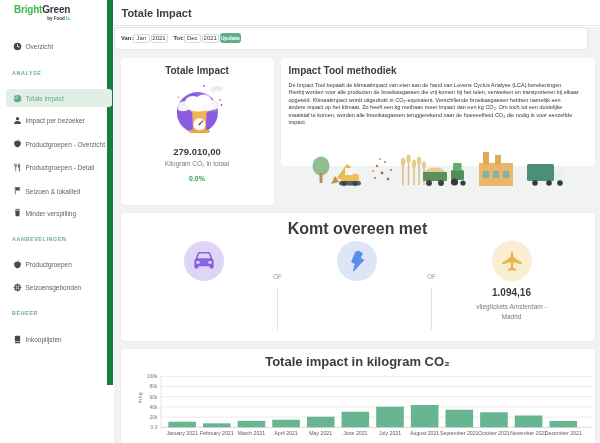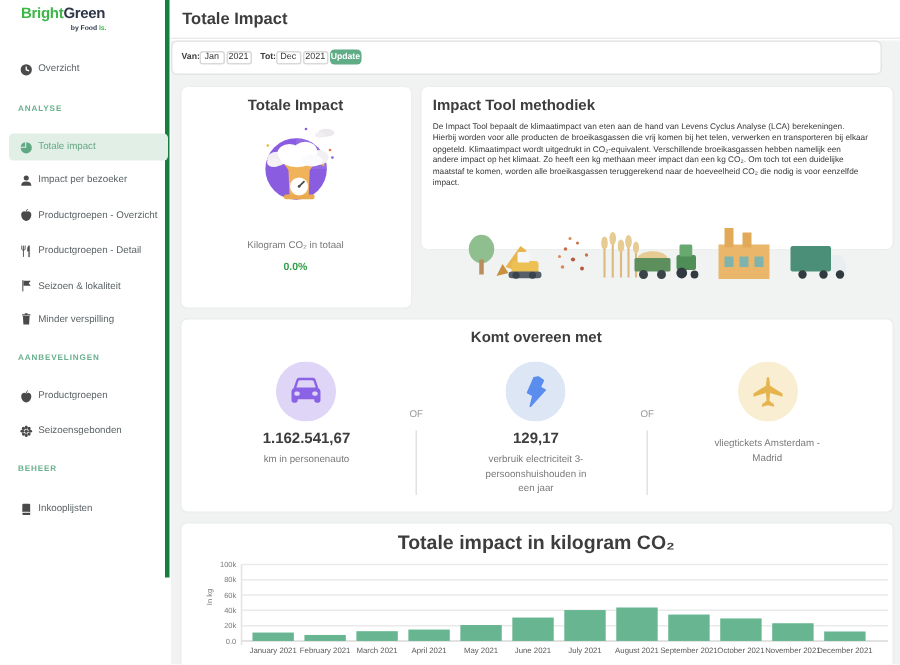--- a/index.html
+++ b/index.html
@@ -2,21 +2,21 @@
 <html><head>
 <meta charset="utf-8">
 <style>
   * { margin:0; padding:0; box-sizing:border-box; }
   html,body { width:600px; height:443px; overflow:hidden; background:#fff;
     font-family:"Liberation Sans", sans-serif; }
   .abs { position:absolute; }
   #page { position:relative; width:600px; height:443px; }
   
   #sidebar { left:0; top:0; width:113px; height:385px; background:#fff;
-    border-right:3px solid #15803d; z-index:5; }
+    border-right:6px solid #15803d; z-index:5; }
   .logo { position:absolute; left:14px; top:4px; font-weight:bold; font-size:10px; letter-spacing:-0.2px;}
   .logo .g1 { color:#3db848; }
   .logo .g2 { color:#2e3748; }
   .logo-sub { position:absolute; left:0; top:15.5px; width:71px; text-align:right;
     font-size:4.5px; color:#2e3748; font-weight:bold;}
   .logo-sub span { color:#3db848; }
   .nav-item { position:absolute; left:0; width:113px; height:20px; color:#5b6366; font-size:6.5px; }
   .nav-item svg { position:absolute; left:13px; top:5.5px; }
   .nav-item .t { position:absolute; left:25.5px; top:50%; transform:translateY(-50%); white-space:nowrap; }
   .nav-item.active { background:#e1efe7; border-radius:3px; color:#67a886; left:6px; width:106px; top:88.5px !important; height:18.5px; }
@@ -46,21 +46,21 @@
   #c1val { position:absolute; font-size:9.5px; font-weight:bold; color:#3d3d3d; width:153px; top:88px;}
   #c1sub { position:absolute; font-size:6.5px; color:#7a7a7a; width:153px; top:102px; }
   #c1pct { position:absolute; font-size:7px; color:#2f9e44; font-weight:bold; width:153px; top:117px; }
   
   #card2 { left:166.5px; top:31px; width:314.5px; height:108px; }
   #card2 h2 { font-size:10px; color:#3d3d3d; position:absolute; left:8px; top:6.5px; }
   #card2 p { position:absolute; left:8px; top:23.5px; font-size:5.5px;
     line-height:7.5px; color:#383838; white-space:nowrap; }
   
   #card3 { left:6.5px; top:186px; width:474px; height:128px; }
-  #card3 h2 { position:absolute; font-size:10px; color:#3d3d3d; text-align:center; width:474px; top:7px; }
+  #card3 h2 { position:absolute; font-size:16px; color:#3d3d3d; text-align:center; width:474px; top:7px; }
   .eq { position:absolute; text-align:center; }
   .eq .val { font-size:10px; font-weight:bold; color:#3d3d3d; }
   .eq .cap { font-size:6.5px; color:#7a7a7a; line-height:9.5px; margin-top:4px;}
   .ofd { position:absolute; font-size:6.5px; color:#9a9a9a; width:20px; text-align:center; }
   .vline { position:absolute; width:1px; background:#e2e2e2; }
   
   #card4 { left:6.5px; top:322px; width:474px; height:110px; }
   #card4 h2 { position:absolute; font-size:13px; color:#3d3d3d; text-align:center; width:474px; top:4.5px; }
 </style>
 </head>
@@ -99,20 +99,21 @@
         <ellipse cx="14.5" cy="26.5" rx="4.5" ry="2.8" fill="#f4f2f5"></ellipse>
 
         <ellipse cx="49.5" cy="6.5" rx="5.5" ry="2.6" fill="#ebe9ec"></ellipse>
         <ellipse cx="45.5" cy="8" rx="3.5" ry="1.8" fill="#f0eef1"></ellipse>
         <circle cx="36" cy="4" r="0.9" fill="#8a5ce0"></circle>
         <circle cx="52" cy="18" r="0.9" fill="#e8734d"></circle>
         <circle cx="53.6" cy="23" r="0.9" fill="#8a5ce0"></circle>
         <circle cx="10.5" cy="15" r="0.9" fill="#e8b64c"></circle>
         <circle cx="47.5" cy="28" r="0.8" fill="#e8b64c"></circle>
       </svg>
+      <div id="c1val">279.010,00</div>
       <div id="c1sub">Kilogram CO₂ in totaal</div>
       <div id="c1pct">0.0%</div>
     </div>
 
     <div id="card2" class="card">
       <h2>Impact Tool methodiek</h2>
       <p>De Impact Tool bepaalt de klimaatimpact van eten aan de hand van Levens Cyclus Analyse (LCA) berekeningen.<br>
 Hierbij worden voor alle producten de broeikasgassen die vrij komen bij het telen, verwerken en transporteren bij elkaar<br>
 opgeteld. Klimaatimpact wordt uitgedrukt in CO₂-equivalent. Verschillende broeikasgassen hebben namelijk een<br>
 andere impact op het klimaat. Zo heeft een kg methaan meer impact dan een kg CO₂. Om toch tot een duidelijke<br>
@@ -196,29 +197,22 @@
         <circle cx="20" cy="20" r="20" fill="#dde6f5"></circle>
         <path d="M21.8 10.4 L25.2 12.6 L23 17.2 L26.4 19 L16.6 29.8 L18.4 22.6 L14.8 20.8 L19 11 Z" fill="#5b8def" stroke="#5b8def" stroke-width="1.2" stroke-linejoin="round"></path>
       </svg>
 
       <svg class="abs" style="left:371px; top:27.5px;" width="40" height="40" viewBox="0 0 40 40">
         <circle cx="20" cy="20" r="20" fill="#f9eed2"></circle>
         <g transform="translate(20 20.5) scale(0.88) translate(-20 -20)">
         <path d="M19 9.5 Q20 7.5 21 9.5 L21.6 15 L31 21 L31 23.5 L21.6 20.5 L21 26.5 L24.5 29 L24.5 31 L20 29.8 L15.5 31 L15.5 29 L19 26.5 L18.4 20.5 L9 23.5 L9 21 L18.4 15 Z" fill="#e6b44e"></path>
         </g>
       </svg>
-      <div class="eq" style="left:23.8px; top:74px; width:120px;">
-        <div class="val">1.162.541,67</div>
-        <div class="cap">km in personenauto</div>
-      </div>
-      <div class="eq" style="left:176.8px; top:74px; width:120px;">
-        <div class="val">129,17</div>
-        <div class="cap">verbruik electriciteit 3-<br>persoonshuishouden in<br>een jaar</div>
-      </div>
       <div class="eq" style="left:331px; top:74px; width:120px;">
+        <div class="val">1.094,16</div>
         <div class="cap">vliegtickets Amsterdam -<br>Madrid</div>
       </div>
       <div class="ofd" style="left:147px; top:60px;">OF</div>
       <div class="ofd" style="left:301px; top:60px;">OF</div>
       <div class="vline" style="left:156.6px; top:73.5px; height:43.5px;"></div>
       <div class="vline" style="left:310.8px; top:73.5px; height:43.5px;"></div>
     </div>
 
     <div id="card4" class="card">
       <h2>Totale impact in kilogram CO₂</h2>

